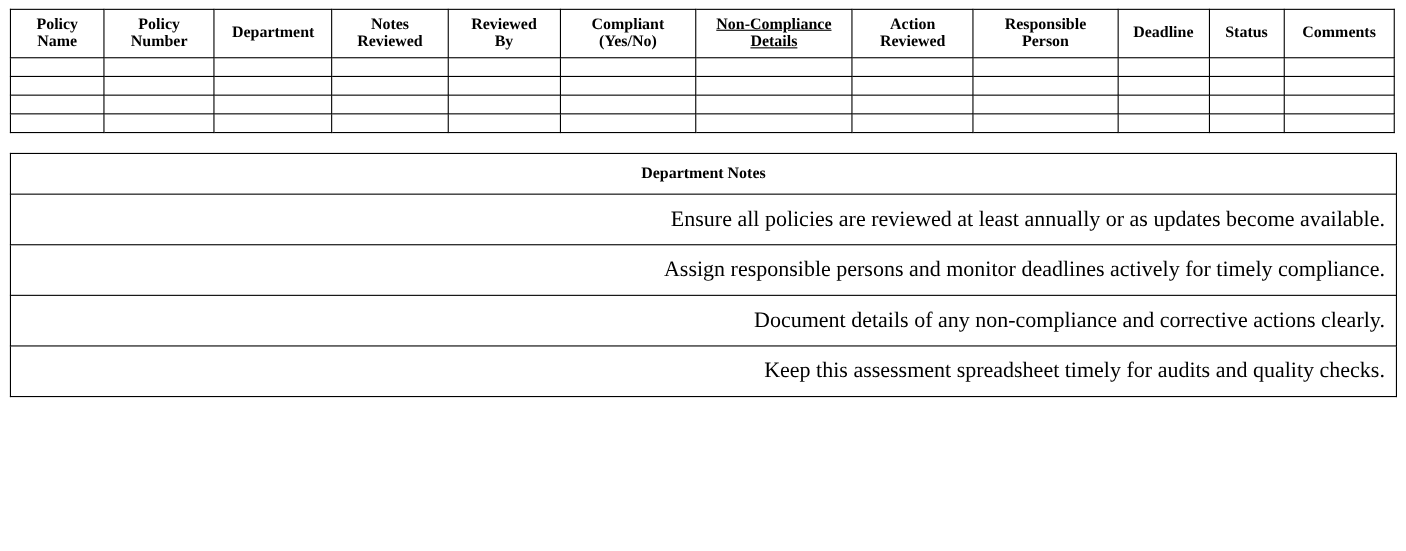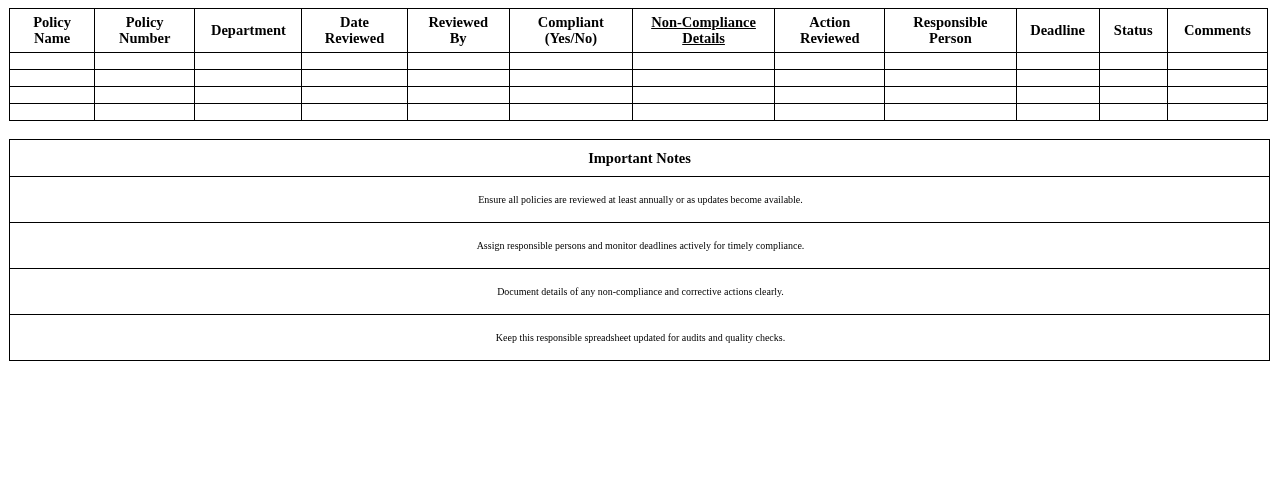--- a/index.html
+++ b/index.html
@@ -79,22 +79,22 @@
     padding: 0;
   }
   table.notes th.notes-head {
     font-weight: bold;
     font-size: 14.5px;
     text-align: center;
     height: 28px;
     padding: 4px 3px;
   }
   table.notes td.note-cell {
-    font-size: 10px;
-    text-align: center;
+    font-size: 20px;
+    text-align: right;
     height: 35px;
     padding: 5px 10px 5px 12px;
     line-height: 1.25;
   }
 </style>
 </head>
 <body>
 
 <div class="page">
 
@@ -106,21 +106,21 @@
           <span>Name</span>
         </th>
         <th class="c1">
           <span>Policy</span><br>
           <span>Number</span>
         </th>
         <th class="c2">
           <span>Department</span>
         </th>
         <th class="c3">
-          <span>Date</span><br>
+          <span>Notes</span><br>
           <span>Reviewed</span>
         </th>
         <th class="c4">
           <span>Reviewed</span><br>
           <span>By</span>
         </th>
         <th class="c5">
           <span>Compliant</span><br>
           <span>(Yes/No)</span>
         </th>
@@ -203,32 +203,32 @@
         <td class="c9"></td>
         <td class="c10"></td>
         <td class="c11"></td>
       </tr>
     </tbody>
   </table>
 
   <table class="notes">
     <thead>
       <tr>
-        <th class="notes-head">Important Notes</th>
+        <th class="notes-head">Department Notes</th>
       </tr>
     </thead>
     <tbody>
       <tr>
         <td class="note-cell">Ensure all policies are reviewed at least annually or as updates become available.</td>
       </tr>
       <tr>
         <td class="note-cell">Assign responsible persons and monitor deadlines actively for timely compliance.</td>
       </tr>
       <tr>
         <td class="note-cell">Document details of any non-compliance and corrective actions clearly.</td>
       </tr>
       <tr>
-        <td class="note-cell">Keep this responsible spreadsheet updated for audits and quality checks.</td>
+        <td class="note-cell">Keep this assessment spreadsheet timely for audits and quality checks.</td>
       </tr>
     </tbody>
   </table>
 
 </div>
 
 </body></html>

